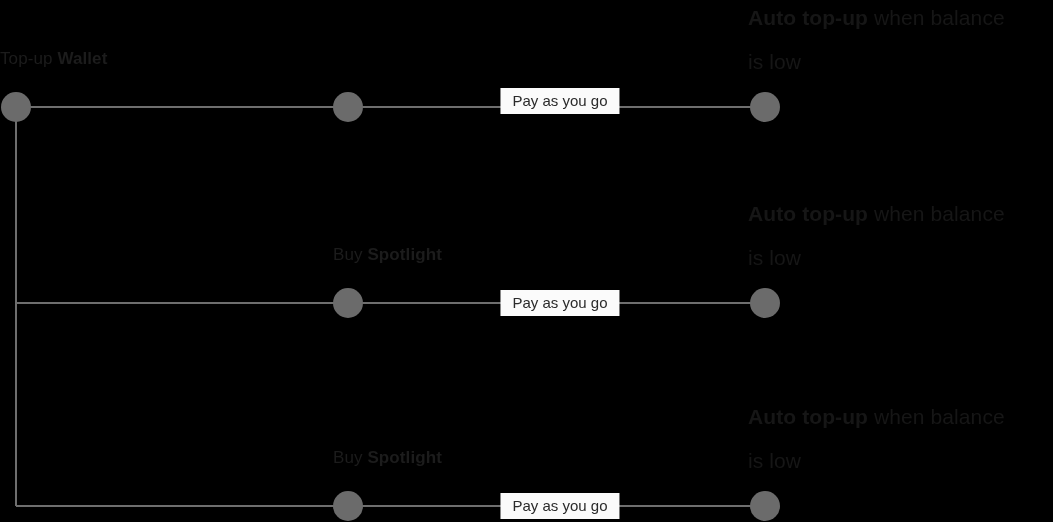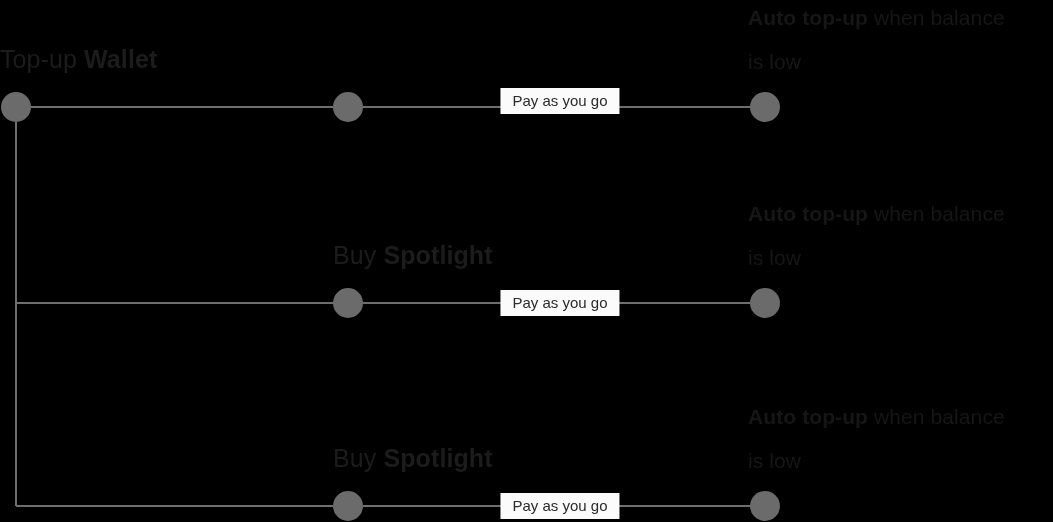--- a/index.html
+++ b/index.html
@@ -38,21 +38,21 @@
     width: 30px;
     height: 30px;
     border-radius: 50%;
     background: #6b6b6b;
     transform: translate(-50%, -50%);
   }
 
   
   .step-label {
     position: absolute;
-    font-size: 25px;
+    font-size: 17px;
     line-height: 26px;
     color: #1c1c1c;
     white-space: nowrap;
     transform: translateY(-100%);
     letter-spacing: 0.1px;
   }
   .step-label .strong {
     font-weight: 700;
     color: #1c1c1c;
   }

